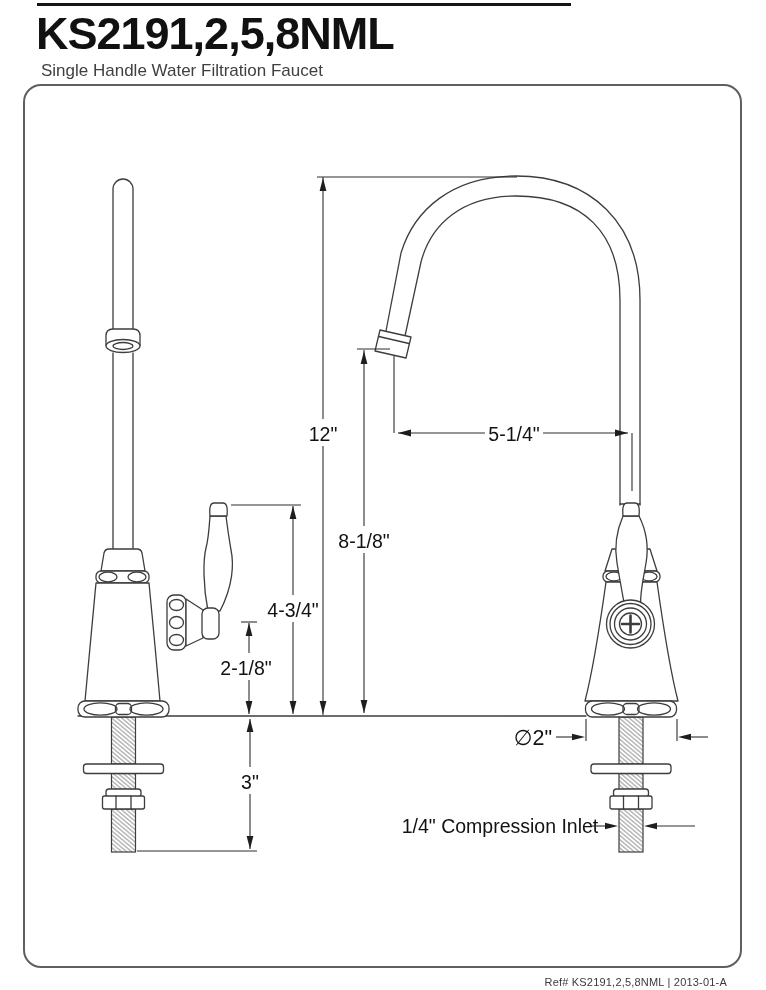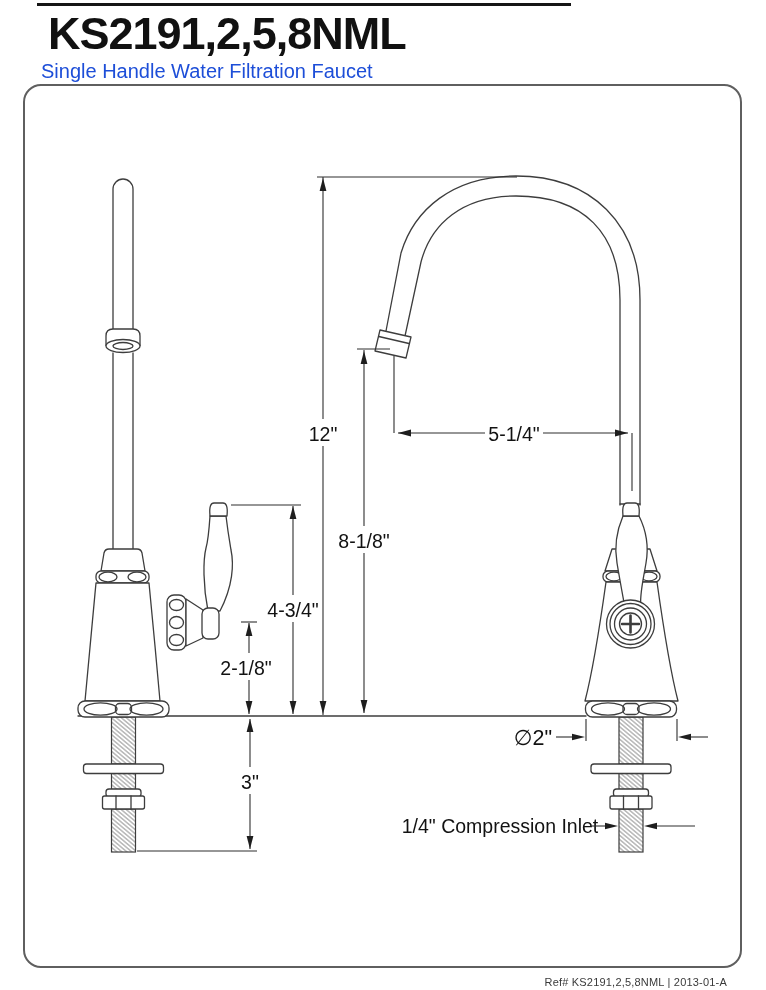--- a/index.html
+++ b/index.html
@@ -1,22 +1,22 @@
 <!DOCTYPE html>
 <html><head>
 <meta charset="utf-8">
 <style>
   html,body{margin:0;padding:0;background:#fff;}
   #page{position:relative;width:766px;height:990px;background:#fff;overflow:hidden;
         font-family:"Liberation Sans","DejaVu Sans",sans-serif;}
   #top-rule{position:absolute;left:37px;top:3px;width:534px;height:3px;background:#151515;}
-  #title{position:absolute;left:48px;top:13px;font-size:45px;font-weight:bold;
+  #title{position:absolute;left:36px;top:13px;font-size:45px;font-weight:bold;
          letter-spacing:-1px;color:#111;line-height:42px;white-space:nowrap;text-align:right;}
-  #subtitle{position:absolute;left:41px;top:62px;font-size:20px;font-weight:400;
-            color:#1d4ed8;line-height:18px;white-space:nowrap;}
+  #subtitle{position:absolute;left:41px;top:62px;font-size:17px;font-weight:400;
+            color:#404040;line-height:18px;white-space:nowrap;}
   #frame{position:absolute;left:23px;top:84px;width:719px;height:884px;
          border:2px solid #5f5f5f;border-radius:18px;box-sizing:border-box;}
   #ref{position:absolute;right:39px;top:944px;font-size:11px;color:#3a3a3a;
        letter-spacing:0.2px;white-space:nowrap;margin-top:32px;}
   svg{position:absolute;left:0;top:0;}
   .s{stroke:#3d3d3d;stroke-width:1.3;fill:none;stroke-linejoin:round;stroke-linecap:round;}
   .sw{stroke:#3d3d3d;stroke-width:1.3;fill:#fff;stroke-linejoin:round;}
   .th{stroke:#3d3d3d;stroke-width:1.2;fill:url(#hatch);}
   .dim{stroke:#2e2e2e;stroke-width:1.1;fill:none;}
   .ah{fill:#1e1e1e;stroke:none;}

